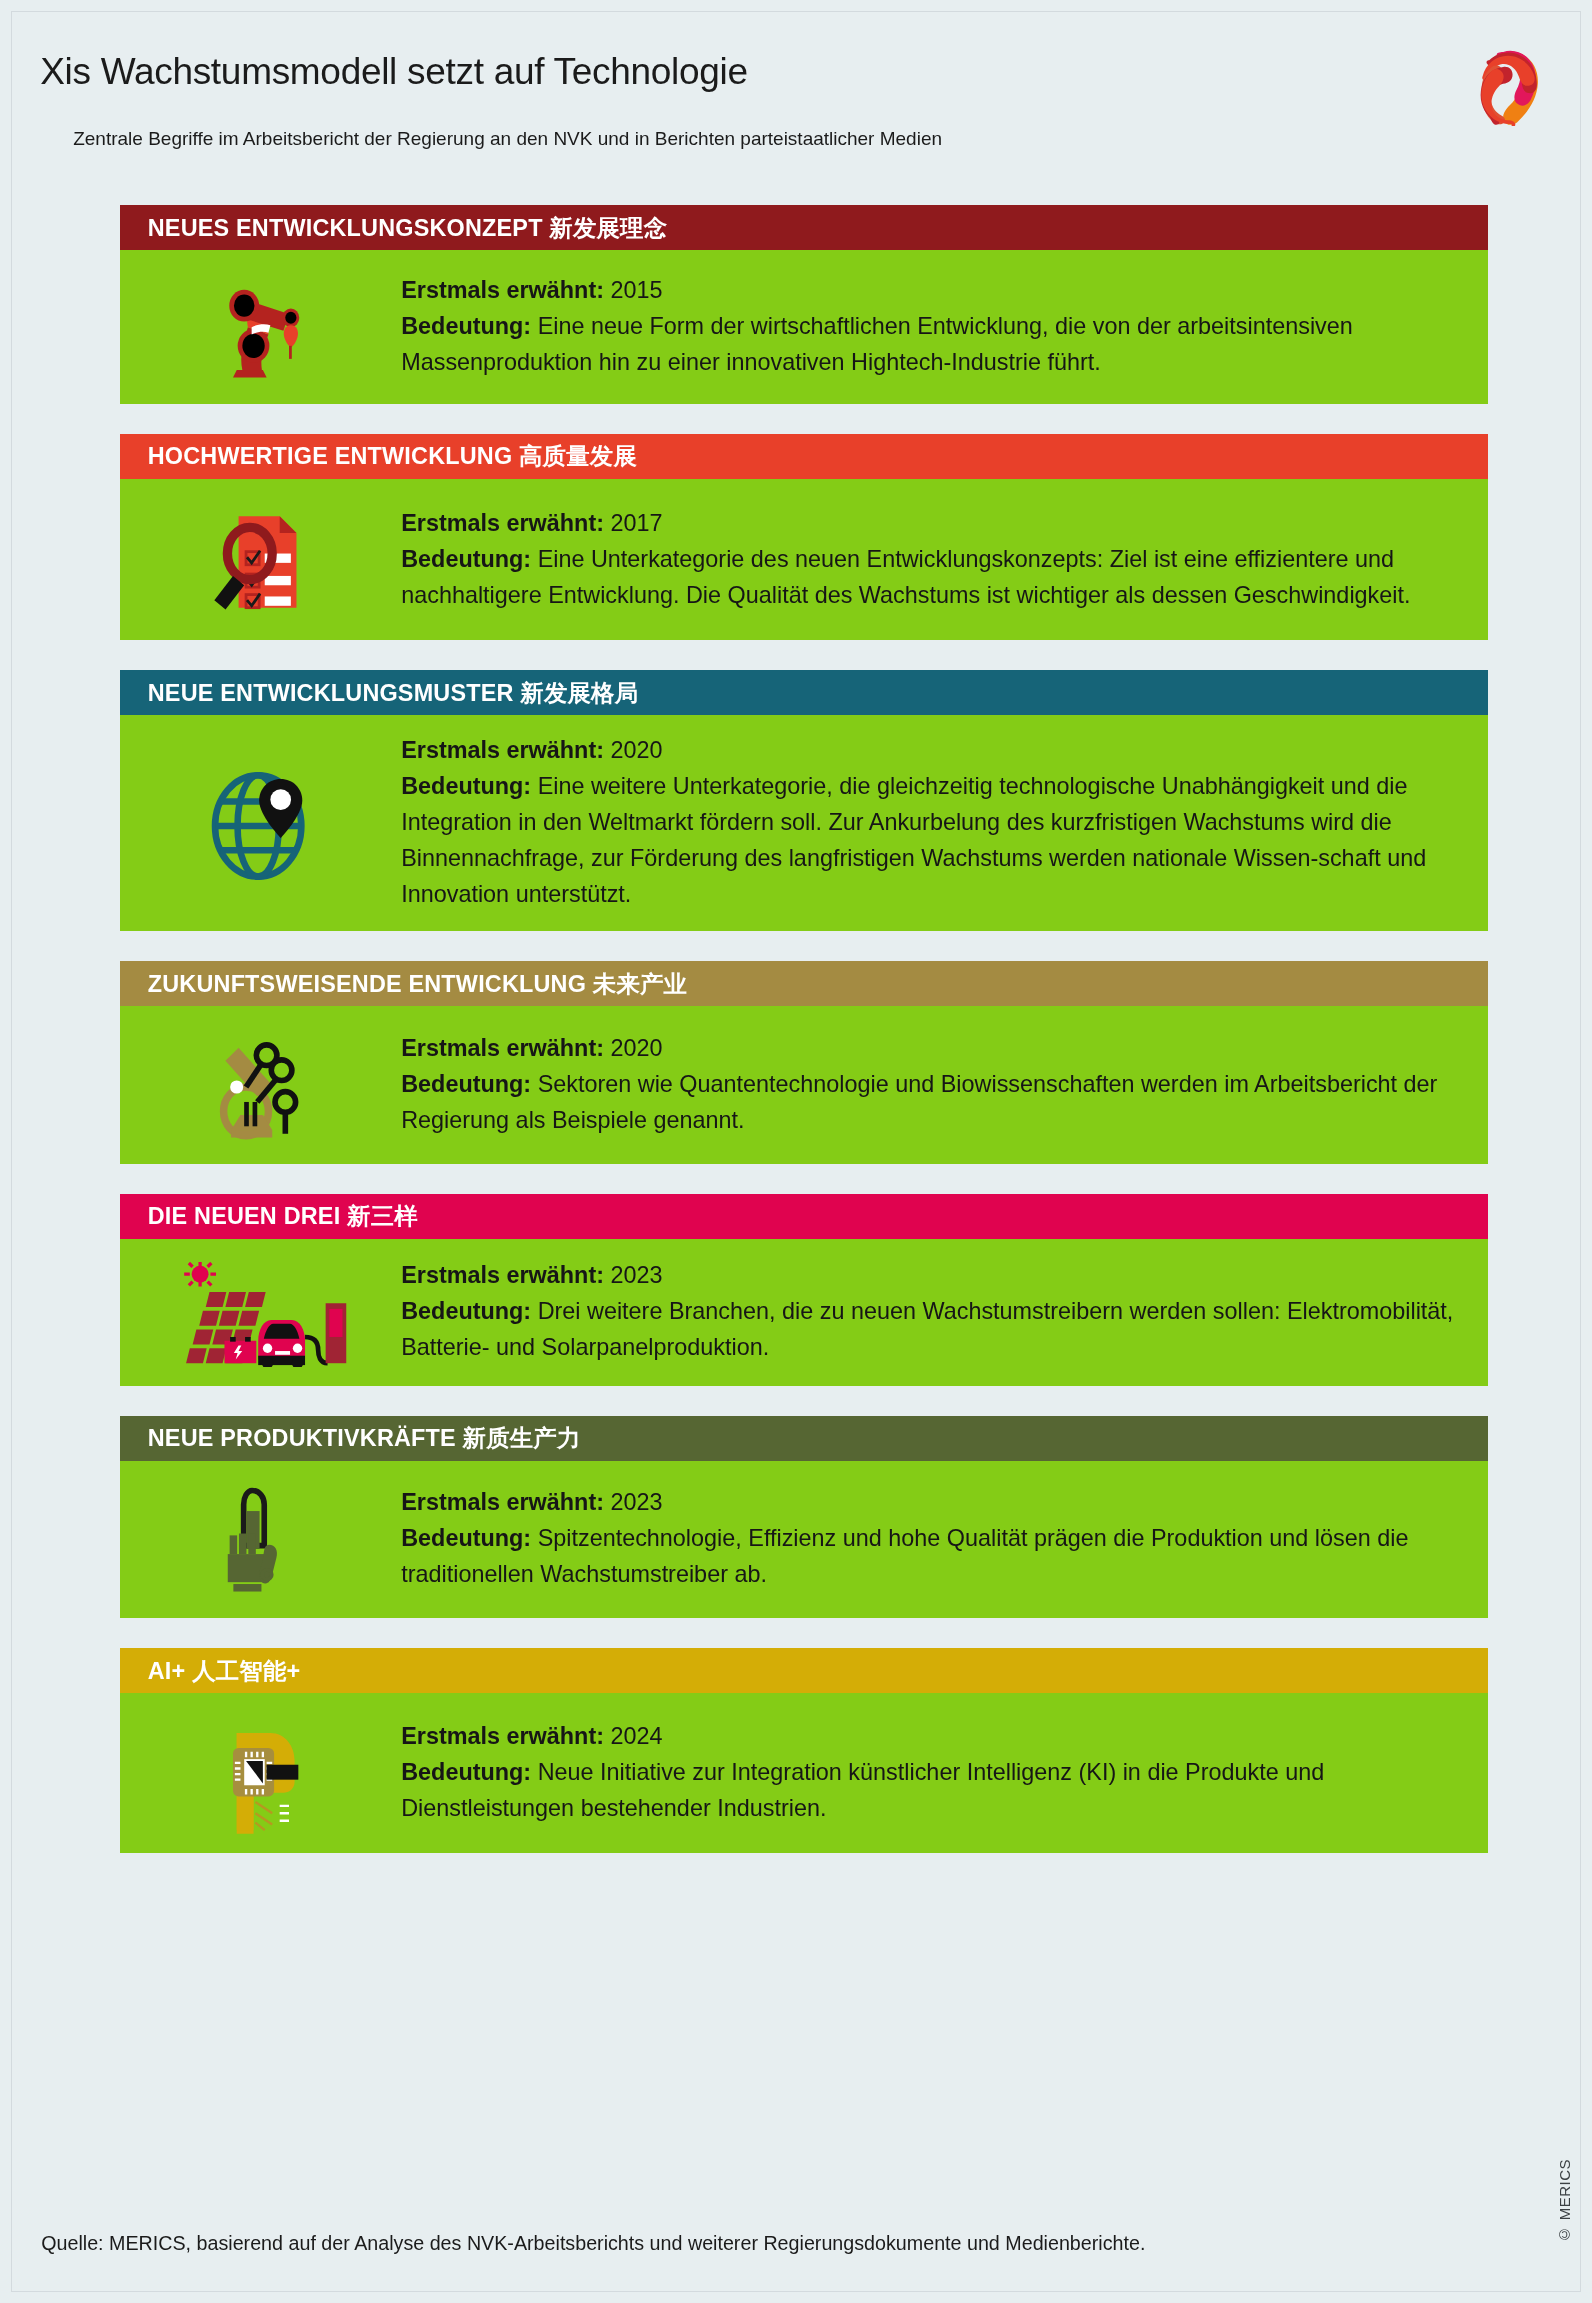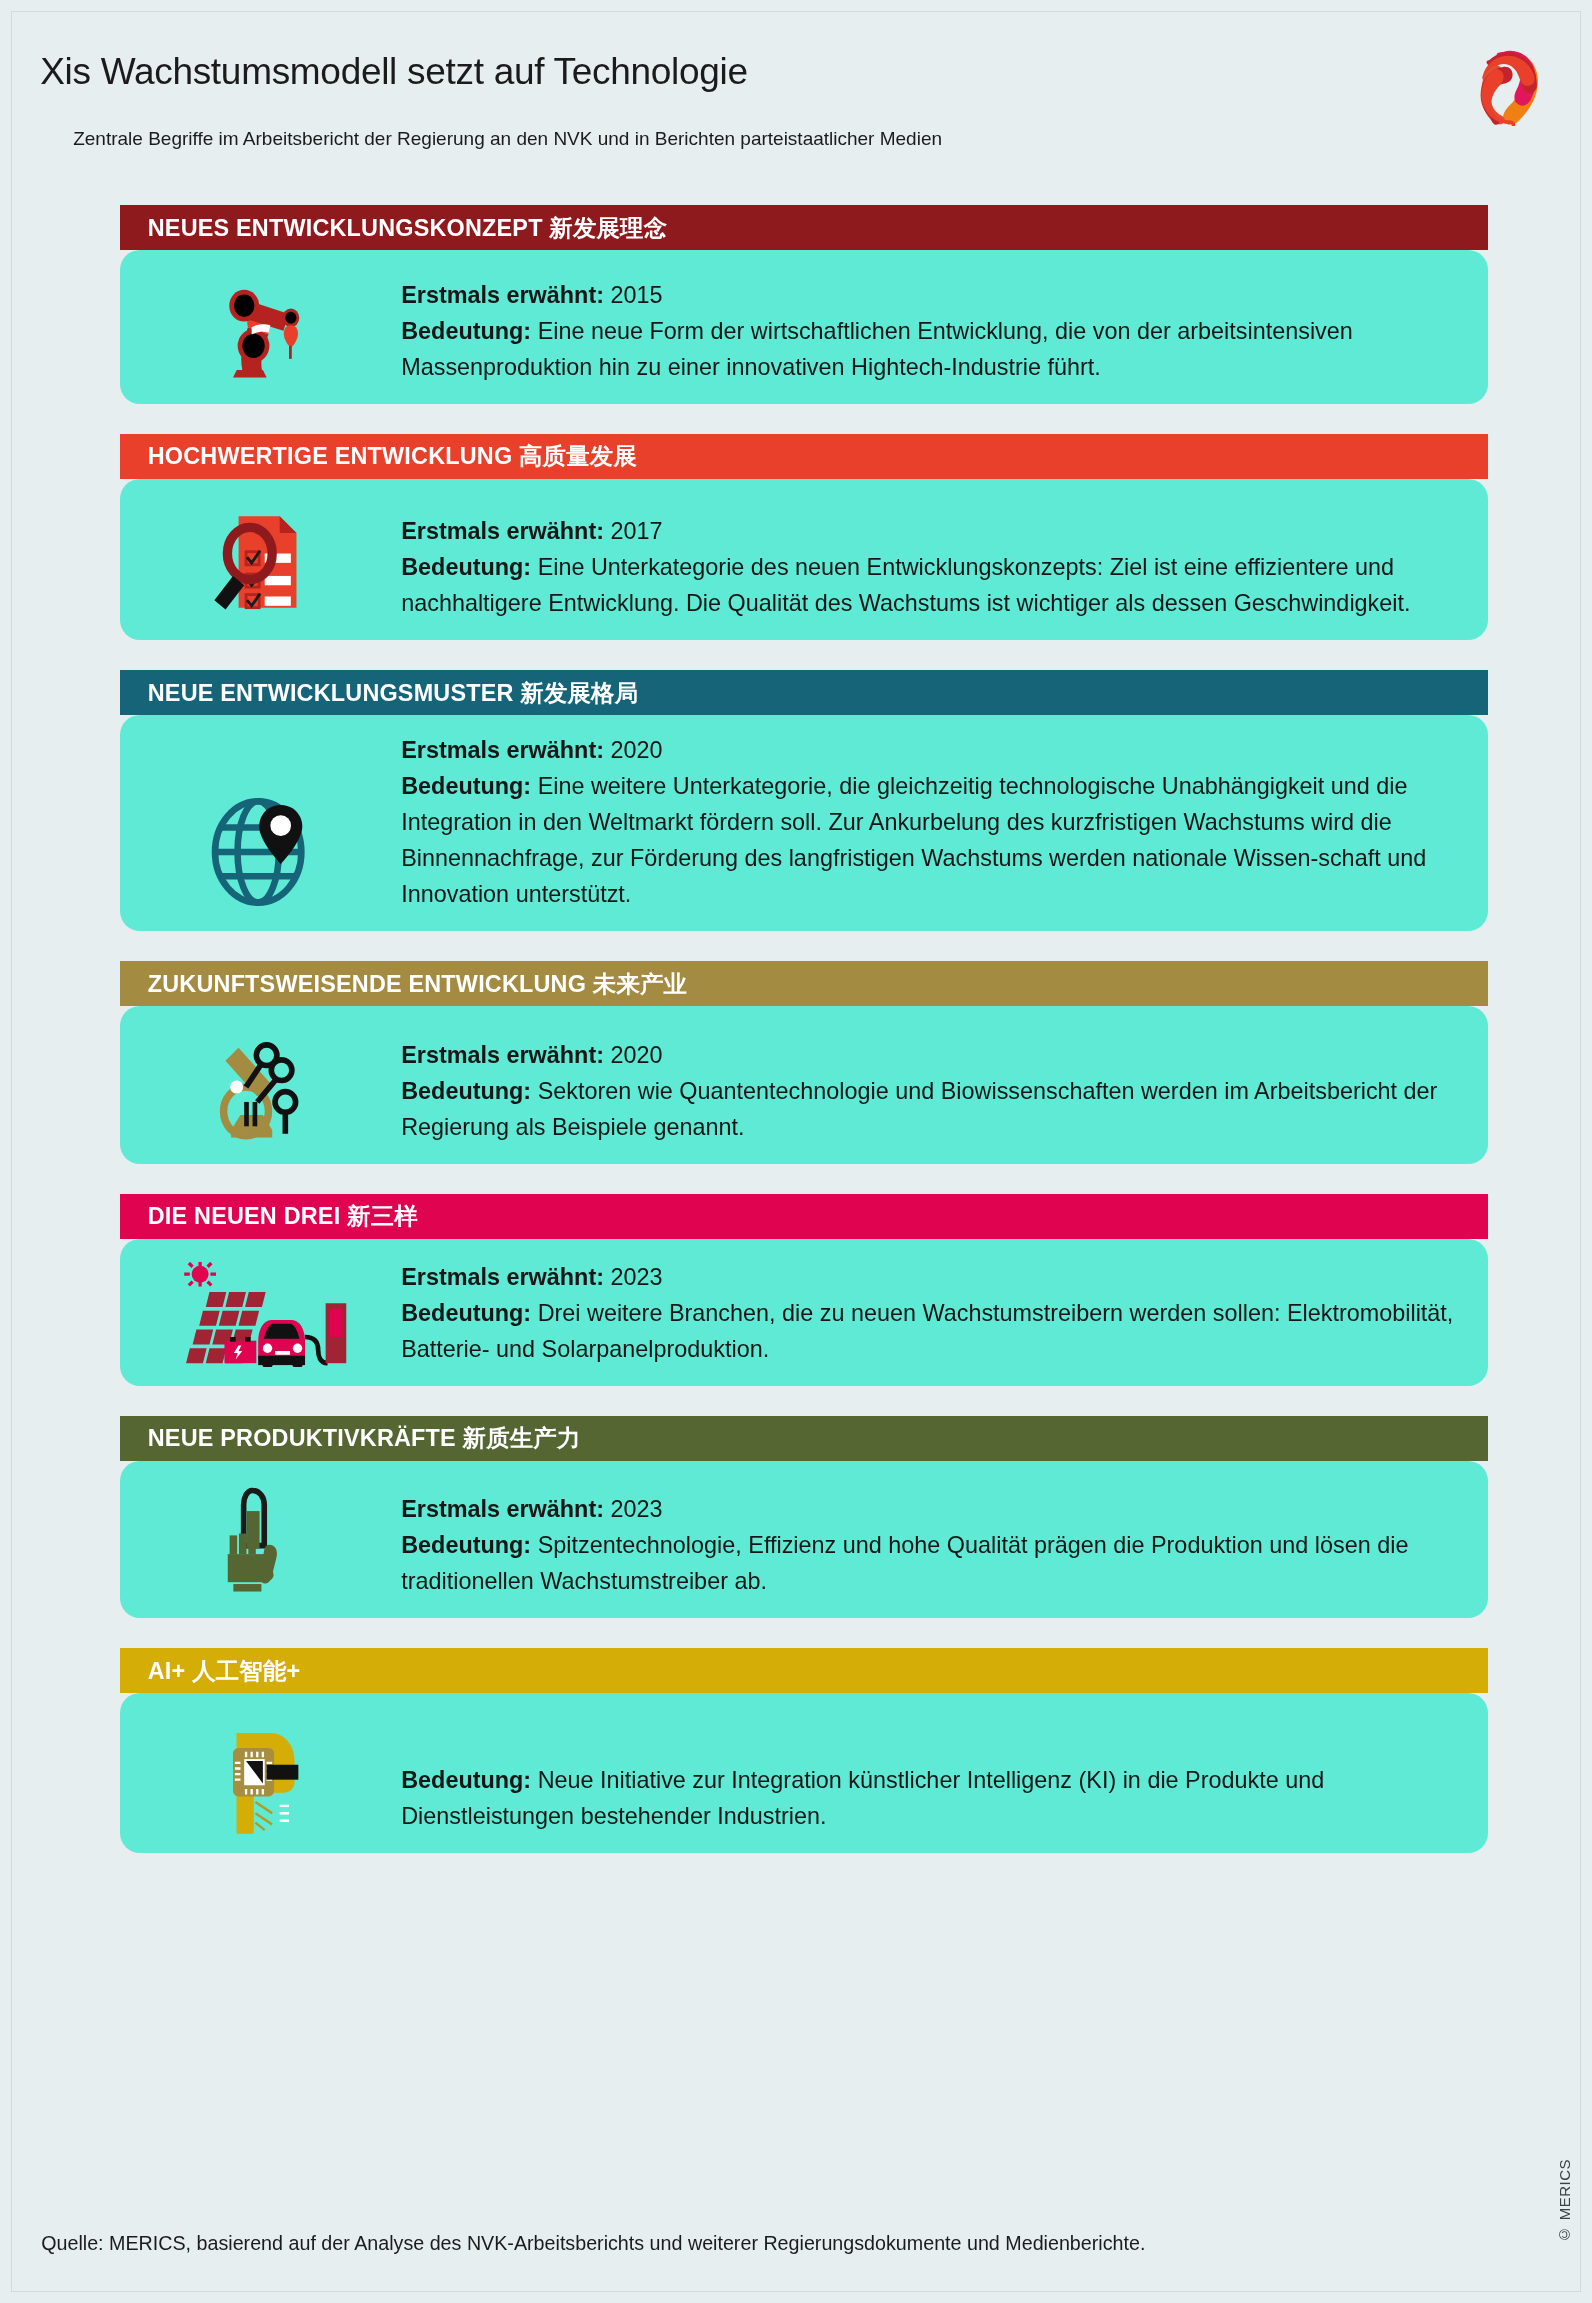--- a/index.html
+++ b/index.html
@@ -66,26 +66,25 @@
   .card-head-text {
     color: #ffffff;
     font-size: 23.4px;
     font-weight: 700;
     letter-spacing: 0.2px;
     white-space: nowrap;
     margin-left: 7px;
   }
   .card-head-text .cn { font-weight: 700; }
   .card-body {
-    background: #5eead4;
+    background: #84cc16;
     display: flex;
-    align-items: flex-end;
+    align-items: center;
     padding: 17px 22.5px 19px 0;
     min-height: 122px;
-    border-radius: 20px;
   }
   .icon-col {
     width: 281px;
     flex: 0 0 281px;
     display: flex;
     align-items: center;
     justify-content: center;
     padding-top: 5.6px;
   }
   .text-col {
@@ -410,20 +409,24 @@
             <g stroke="#fff" stroke-width="2.5">
               <path d="M80 96h10M80 104h10M80 112h10"></path>
             </g>
             <g stroke="#b79820" stroke-width="2.5">
               <path d="M54 92l18 12M54 104l18 12M54 114l10 8"></path>
             </g>
           </svg>
         </div>
         <div class="text-col">
           <div class="line">
+            <b>Erstmals erwähnt:</b>
+            <span>2024</span>
+          </div>
+          <div class="line">
             <b>Bedeutung:</b>
             <span>Neue Initiative zur Integration künstlicher Intelligenz (KI) in die Produkte und Dienstleistungen bestehender Industrien.</span>
           </div>
         </div>
       </div>
     </div>
 
   </div>
 
   <div class="source">Quelle: MERICS, basierend auf der Analyse des NVK-Arbeitsberichts und weiterer Regierungsdokumente und Medienberichte.</div>

